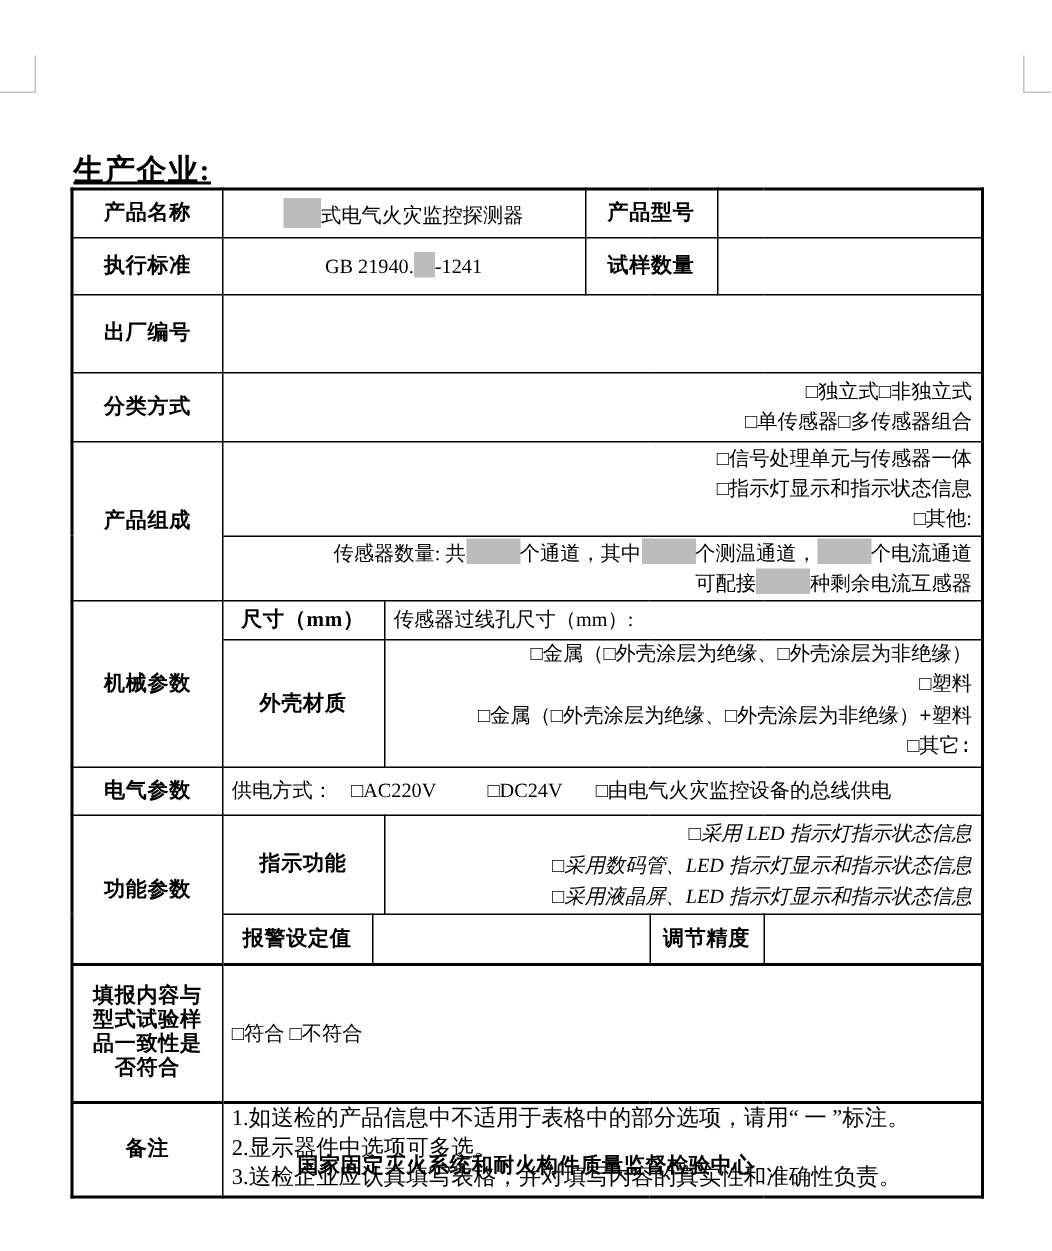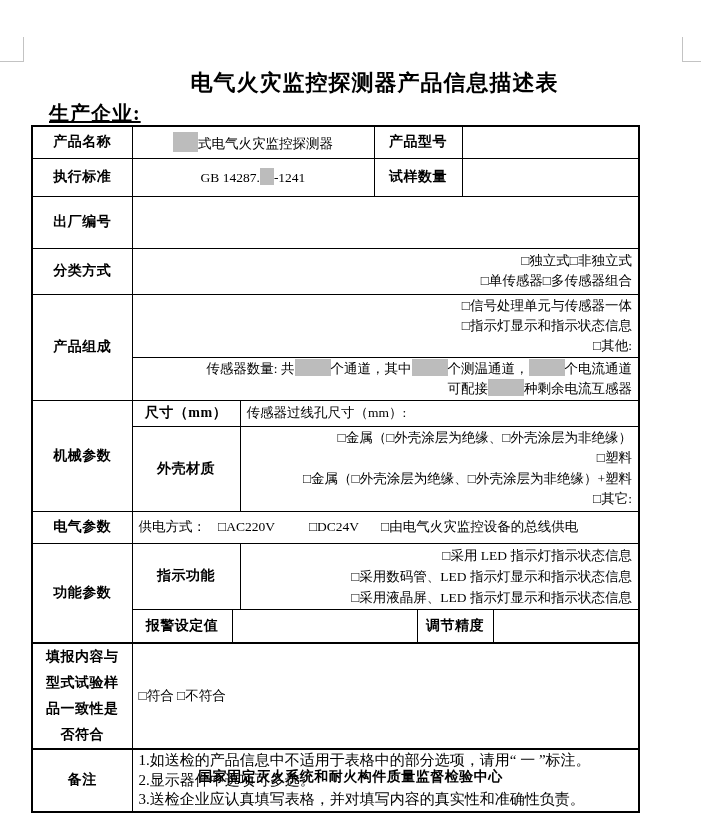--- a/index.html
+++ b/index.html
@@ -15,53 +15,52 @@
   .title{
     position:absolute;left:48px;top:68px;width:653px;
     text-align:center;font-size:22px;font-weight:bold;letter-spacing:1px;
   }
   .manufacturer{
     position:absolute;left:49px;top:100px;font-size:20px;font-weight:bold;
     text-decoration:underline;letter-spacing:1px;
   }
 
   table.form{
-    position:absolute;left:31px;top:125px;
+    position:absolute;left:47px;top:125px;
     border-collapse:collapse;table-layout:fixed;
     border:2px solid #000;
   }
   table.form td{border:1px solid #000;overflow:hidden;}
   td.lbl{font-size:14px;font-weight:bold;text-align:center;vertical-align:middle;padding:0 5px;letter-spacing:0.5px;}
   td.ct{font-size:13.5px;vertical-align:middle;text-align:left;padding:1px 6px;}
   td.ctr{text-align:center;}
   .line{line-height:20px;white-space:nowrap;text-align:right;}
   .optcol{display:inline-block;width:100px;}
   .gap{margin-right:22px;margin-left:12px;}
   .redact{display:inline-block;background:#bcbcbc;vertical-align:-4px;}
   .r-name{width:25px;height:20px;}
   .r-std{width:14px;height:17px;vertical-align:-3px;}
   .r-sen{width:36px;height:17px;vertical-align:-3px;}
   tr.thickrow td{border-top:2px solid #000;border-bottom:2px solid #000;}
   .remarks-line{font-size:15px;line-height:19.5px;white-space:nowrap;}
-  td.shell-ct .line{line-height:20.5px;}
-  td.ind-ct .line{line-height:21px;}
+  td.shell-ct .line{line-height:20.5px;font-family:Liberation Mono, monospace;}
+  td.ind-ct .line{line-height:21px;font-style:italic;}
   .footer{
     position:absolute;left:0;top:768px;width:701px;text-align:center;
     font-size:14px;font-weight:bold;letter-spacing:0.5px;
   }
 </style>
 </head>
 <body>
 
 <div class="page">
 
   <div class="mark mark-left"></div>
   <div class="mark mark-right"></div>
 
-  <div class="title">电气火灾监控探测器产品信息描述表</div>
   <div class="manufacturer">生产企业:</div>
 
   <table class="form">
     <colgroup>
       <col style="width:100px">
         <col style="width:100px">
         <col style="width:8px">
         <col style="width:134px">
       <col style="width:43px">
         <col style="width:45px">
@@ -72,21 +71,21 @@
     <tbody>
         <tr style="height:32px">
       <td class="lbl">产品名称</td>
       <td class="ct ctr" colspan="3"><span class="redact r-name"></span><span>式电气火灾监控探测器</span></td>
       <td class="lbl" colspan="2">产品型号</td>
       <td class="ct" colspan="2"></td>
     </tr>
 
     <tr style="height:38px">
       <td class="lbl">执行标准</td>
-      <td class="ct ctr" colspan="3"><span>GB 14287.</span><span class="redact r-std"></span><span>-1241</span></td>
+      <td class="ct ctr" colspan="3"><span>GB 21940.</span><span class="redact r-std"></span><span>-1241</span></td>
       <td class="lbl" colspan="2">试样数量</td>
       <td class="ct" colspan="2"></td>
     </tr>
 
     <tr style="height:52px">
       <td class="lbl">出厂编号</td>
       <td class="ct" colspan="7"></td>
     </tr>
 
     <tr style="height:46px">
@@ -144,21 +143,21 @@
       </td>
     </tr>
     <tr style="height:34px">
       <td class="lbl">报警设定值</td>
       <td class="ct" colspan="3"></td>
       <td class="lbl" colspan="2">调节精度</td>
       <td class="ct"></td>
     </tr>
 
     <tr class="thickrow" style="height:60px">
-      <td class="lbl" style="padding:0 6px;line-height:26px;">填报内容与型式试验样品一致性是否符合</td>
+      <td class="lbl" style="padding:13px 6px;line-height:16px;">填报内容与型式试验样品一致性是否符合</td>
       <td class="ct" colspan="7">□符合 □不符合</td>
     </tr>
 
     <tr style="height:61px">
       <td class="lbl">备注</td>
       <td class="ct" colspan="7">
         <div class="remarks-line">1.如送检的产品信息中不适用于表格中的部分选项，请用“ 一 ”标注。</div>
         <div class="remarks-line">2.显示器件中选项可多选。</div>
         <div class="remarks-line">3.送检企业应认真填写表格，并对填写内容的真实性和准确性负责。</div>
       </td>

